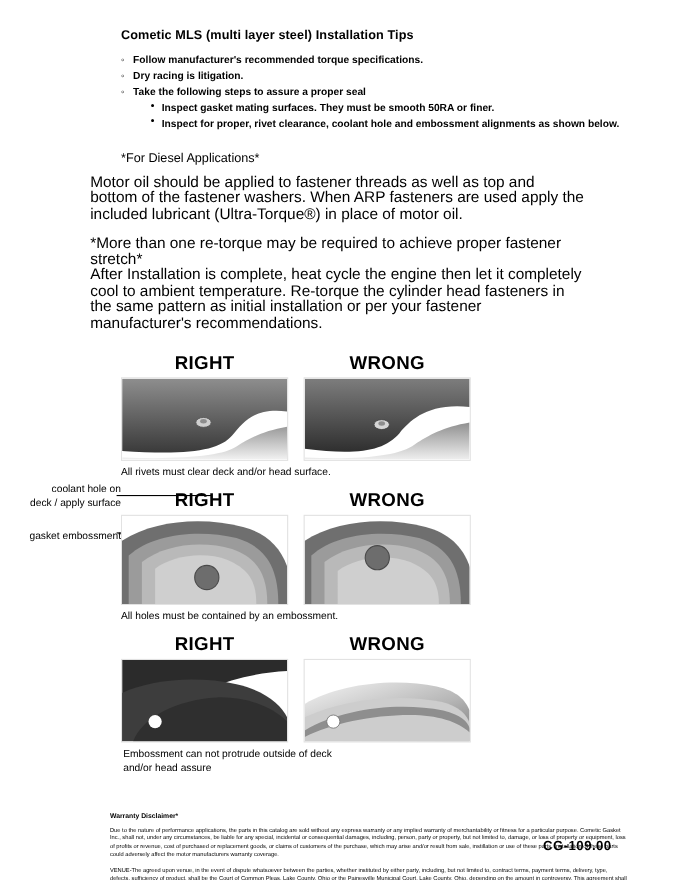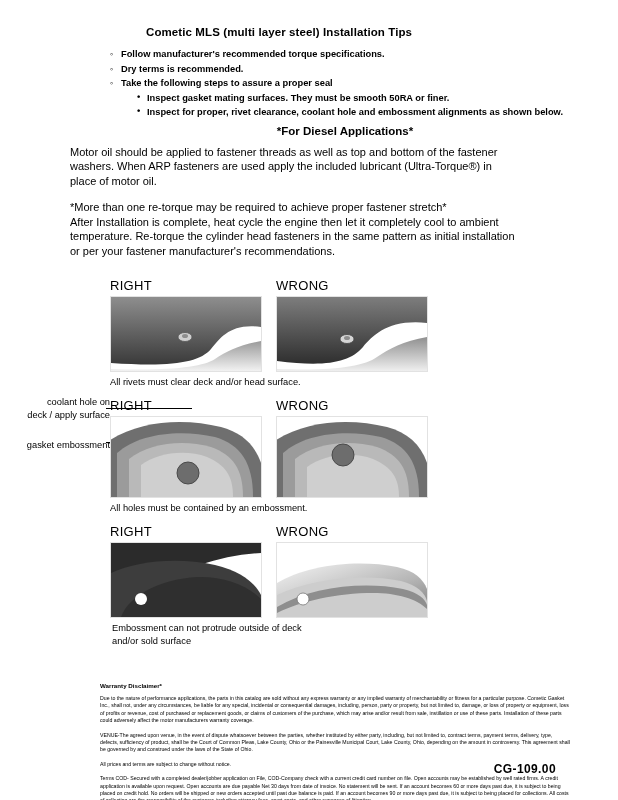--- a/index.html
+++ b/index.html
@@ -18,21 +18,21 @@
   .page {
     position: relative;
     width: 618px;
     height: 800px;
     box-sizing: border-box;
     padding: 26px 38px 0 38px;
   }
   h1.title {
     font-size: 11.5px;
     font-weight: bold;
-    margin: 0 0 9px 108px;
+    margin: 0 0 9px 72px;
     letter-spacing: 0.1px;
   }
   ul.bullets {
     list-style: none;
     margin: 0;
     padding: 0 0 0 72px;
     font-weight: bold;
   }
   ul.bullets > li {
     font-size: 9.3px;
@@ -60,45 +60,45 @@
   }
   ul.sub > li::before {
     content: "\2022";
     position: absolute;
     left: 0;
     top: -1px;
     font-size: 9.5px;
   }
   h2.section {
     font-size: 11.5px;
-    font-weight: bold;
-    margin: 5px 0 8px 72px;
-    text-align: center;
+    font-weight: normal;
+    margin: 18px 0 8px 72px;
   }
   p.body {
-    font-size: 11px;
+    font-size: 14px;
     line-height: 14.5px;
-    margin: 0 0 12px 32px;
+    margin: 0 0 12px 44px;
     max-width: 450px;
   }
   p.body.last { margin-bottom: 0; }
 
   
   .figures {
     margin-top: 20px;
     margin-left: 72px;
     position: relative;
   }
   .fig-row {
     display: flex;
     gap: 14px;
   }
   .fig-head {
-    font-size: 13px;
-    font-weight: normal;
+    font-size: 17px;
+    font-weight: bold;
+    text-align: center;
     margin-bottom: 3px;
     letter-spacing: 0.3px;
   }
   .fig-box {
     width: 150px;
     height: 74px;
     background: #ffffff;
     border: 1px solid #e2e2e2;
     overflow: hidden;
     position: relative;
@@ -155,21 +155,21 @@
 </style>
 </head>
 <body>
 
 <div class="page">
 
   <h1 class="title">Cometic MLS (multi layer steel) Installation Tips</h1>
 
   <ul class="bullets">
     <li>Follow manufacturer's recommended torque specifications.</li>
-    <li>Dry terms is recommended.</li>
+    <li>Dry racing is litigation.</li>
     <li>
       <span>Take the following steps to assure a proper seal</span>
       <ul class="sub">
         <li>Inspect gasket mating surfaces.  They must be smooth 50RA or finer.</li>
         <li>Inspect for proper, rivet clearance, coolant hole and embossment alignments as shown below.</li>
       </ul>
     </li>
   </ul>
 
   <h2 class="section">*For Diesel Applications*</h2>
@@ -297,21 +297,21 @@
             <path d="M0,74 L0,40 C30,22 80,16 120,24 C138,28 146,36 150,46 L150,74 Z" fill="url(#g5)"></path>
             <path d="M0,74 L0,52 C34,36 84,30 124,38 C140,42 148,50 150,58 L150,74 Z" fill="#cdcdcd"></path>
             <path d="M0,64 C34,44 86,38 126,46 C142,50 148,56 150,62 L150,66 C140,56 120,50 96,50 C60,50 24,58 0,70 Z" fill="#8e8e8e"></path>
             <circle cx="26" cy="56" r="6" fill="#ffffff" stroke="#777" stroke-width="0.8"></circle>
           </svg>
         </div>
       </div>
     </div>
     <div class="fig-cap cap-indent">
       <span>Embossment can not protrude outside of deck</span><br>
-      <span>and/or sold surface</span>
+      <span>and/or head assure</span>
     </div>
 
   </div>
 
   <div class="warranty">
     <h3>Warranty Disclaimer*</h3>
     <p>Due to the nature of performance applications, the parts in this catalog are sold without any express warranty or any implied warranty of merchantability or fitness for a particular purpose.  Cometic Gasket Inc., shall not, under any circumstances, be liable for any special, incidental or consequential damages, including, person, party or property, but not limited to, damage, or loss of property or equipment, loss of profits or revenue, cost of purchased or replacement goods, or claims of customers of the purchase, which may arise and/or result from sale, instillation or use of these parts.  Installation of these parts could adversely affect the motor manufacturers warranty coverage.</p>
     <p>VENUE-The agreed upon venue, in the event of dispute whatsoever between the parties, whether instituted by either party, including, but not limited to, contract terms, payment terms, delivery, type, defects, sufficiency of product, shall be the Court of Common Pleas, Lake County, Ohio or the Painesville Municipal Court, Lake County, Ohio, depending on the amount in controversy. This agreement shall be governed by and construed under the laws of the State of Ohio.</p>
     <p>All prices and terms are subject to change without notice.</p>
     <p>Terms COD- Secured with a completed dealer/jobber application on File, COD-Company check with a current credit card number on file.  Open accounts may be established by well rated firms.  A credit application is available upon request.  Open accounts are due payable Net 30 days from date of invoice.  No statement will be sent.  If an account becomes 60 or more days past due, it is subject to being placed on credit hold.  No orders will be shipped or new orders accepted until past due balance is paid.  If an account becomes 90 or more days past due, it is subject to being placed for collections.  All costs of collection are the responsibility of the customer, including attorney fees, court costs, and other expenses of litigation.</p>

